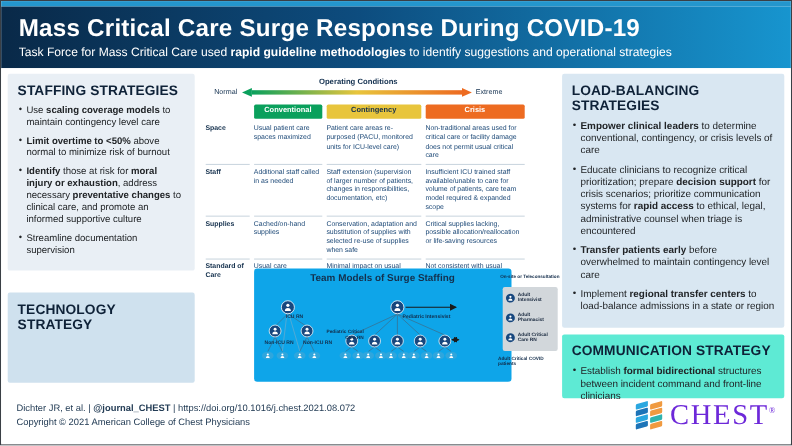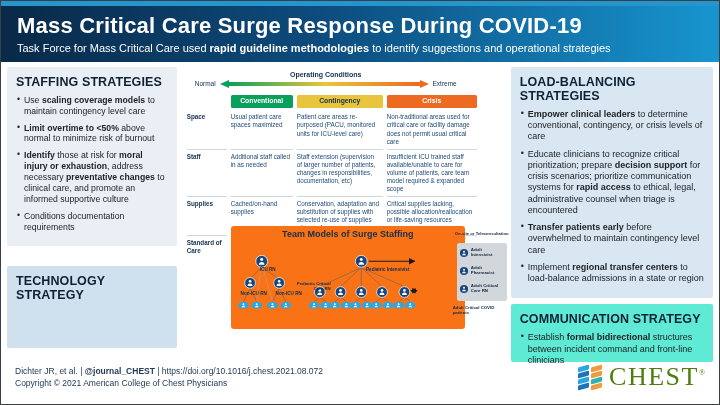--- a/index.html
+++ b/index.html
@@ -34,21 +34,21 @@
   
   .ctable{display:grid;grid-template-columns:40px 62px 86px 90px;column-gap:4px;padding:0 4px;font-size:6.3px;color:#1d4977;line-height:1.28;}
   .pill{font-size:6.8px;font-weight:700;text-align:center;padding:2.5px 0;border-radius:1.5px;margin-bottom:2px;}
   .pill.conv{background:var(--conventional);color:#fff;}
   .pill.cont{background:var(--contingency);color:#14304d;}
   .pill.cris{background:var(--crisis);color:#fff;}
   .rlabel{font-weight:700;color:#14304d;padding:3px 0;}
   .bcell{padding:3px 2px 3px 0;}
   .bb{border-bottom:1px solid #ccd7e0;}
   
-  .team{position:absolute;left:4px;right:4px;bottom:19px;height:103px;background:#f97316;border-radius:3px;margin-left:44px;}
+  .team{position:absolute;left:4px;right:4px;bottom:1px;height:103px;background:#0ea5e9;border-radius:3px;margin-left:44px;}
   .team svg{position:absolute;inset:0;width:100%;height:100%;}
   .team-title{position:absolute;top:3px;left:0;width:100%;text-align:center;font-size:9px;font-weight:700;color:#14304d;}
   .dlbl{position:absolute;font-size:4.6px;font-weight:700;color:#122c4a;line-height:1.15;text-align:center;}
   .l-icu{left:17px;top:41px;width:40px;}
   .l-non1{left:8px;top:65px;width:30px;}
   .l-non2{left:43px;top:65px;width:30px;}
   .l-ped{left:117px;top:41px;width:80px;}
   .l-pccrn{left:64px;top:56px;width:36px;text-align:right;font-size:4.3px;}
   .l-ctitle{left:224px;top:6px;width:54px;text-align:left;font-size:4.2px;}
   .l-covid{left:222px;top:80px;width:58px;text-align:left;font-size:4.3px;}
@@ -57,21 +57,21 @@
   .citem svg{flex:0 0 10px;width:10px;height:10px;position:static;}
   .clabel{font-size:4.4px;font-weight:700;color:#16263c;line-height:1.1;text-align:left;}
   
   .footer{height:51px;display:flex;align-items:center;justify-content:space-between;padding:0 14px;background:#fff;}
   .cite{font-size:8.5px;color:#233c55;line-height:1.45;}
   .logo{display:flex;align-items:center;gap:7px;}
   .mark{display:grid;grid-template-columns:11px 11px;gap:1.5px 2px;}
   .mark span{height:4.5px;border-radius:1px;transform:skewY(-16deg);display:block;}
   .m-b{background:var(--logo-blue);} .m-d{background:var(--logo-dkblue);}
   .m-t{background:var(--logo-teal);} .m-o{background:var(--logo-orange);}
-  .chest-text{font-family:"Liberation Serif",serif;font-size:26px;color:#4d7c0f;letter-spacing:1.5px;line-height:1;}
+  .chest-text{font-family:"Liberation Serif",serif;font-size:26px;color:#6d28d9;letter-spacing:1.5px;line-height:1;}
   .chest-reg{font-size:8px;vertical-align:10px;letter-spacing:0;}
   b{font-weight:700;}
 </style>
 </head>
 <body>
 
 <div class="page">
   <div class="topstrip"></div>
 
   <div class="hdr">
@@ -81,21 +81,21 @@
 
   <div class="content">
 
     <div class="col-left">
       <div class="panel p-staffing">
         <h2>STAFFING STRATEGIES</h2>
         <ul>
           <li><span>Use </span><b>scaling coverage models</b><span> to maintain contingency level care</span></li>
           <li><span></span><b>Limit overtime to &lt;50%</b><span> above normal to minimize risk of burnout</span></li>
           <li><span></span><b>Identify</b><span> those at risk for </span><b>moral injury or exhaustion</b><span>, address necessary </span><b>preventative changes</b><span> to clinical care, and promote an informed supportive culture</span></li>
-          <li><span>Conditions documentation requirements</span></li>
+          <li><span>Streamline documentation supervision</span></li>
         </ul>
       </div>
       <div class="panel p-tech">
         <h2>TECHNOLOGY STRATEGY</h2>
       </div>
     </div>
 
     <div class="col-mid">
       <div class="conditions">
         <div class="oc-title">Operating Conditions</div>

